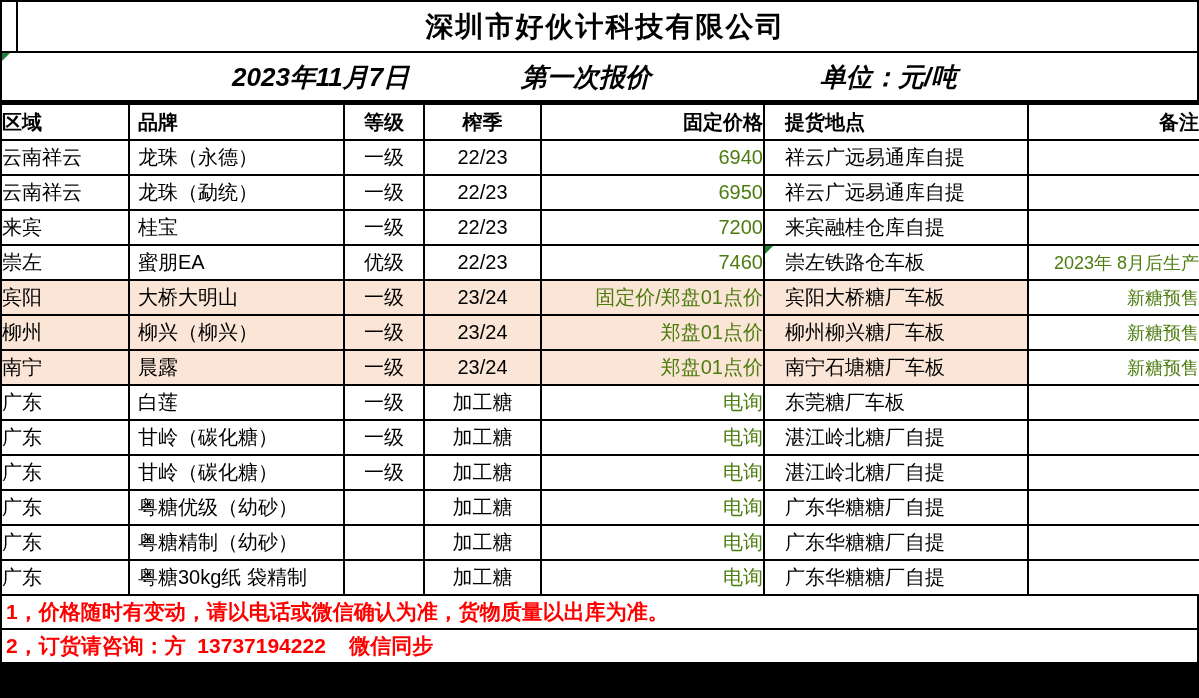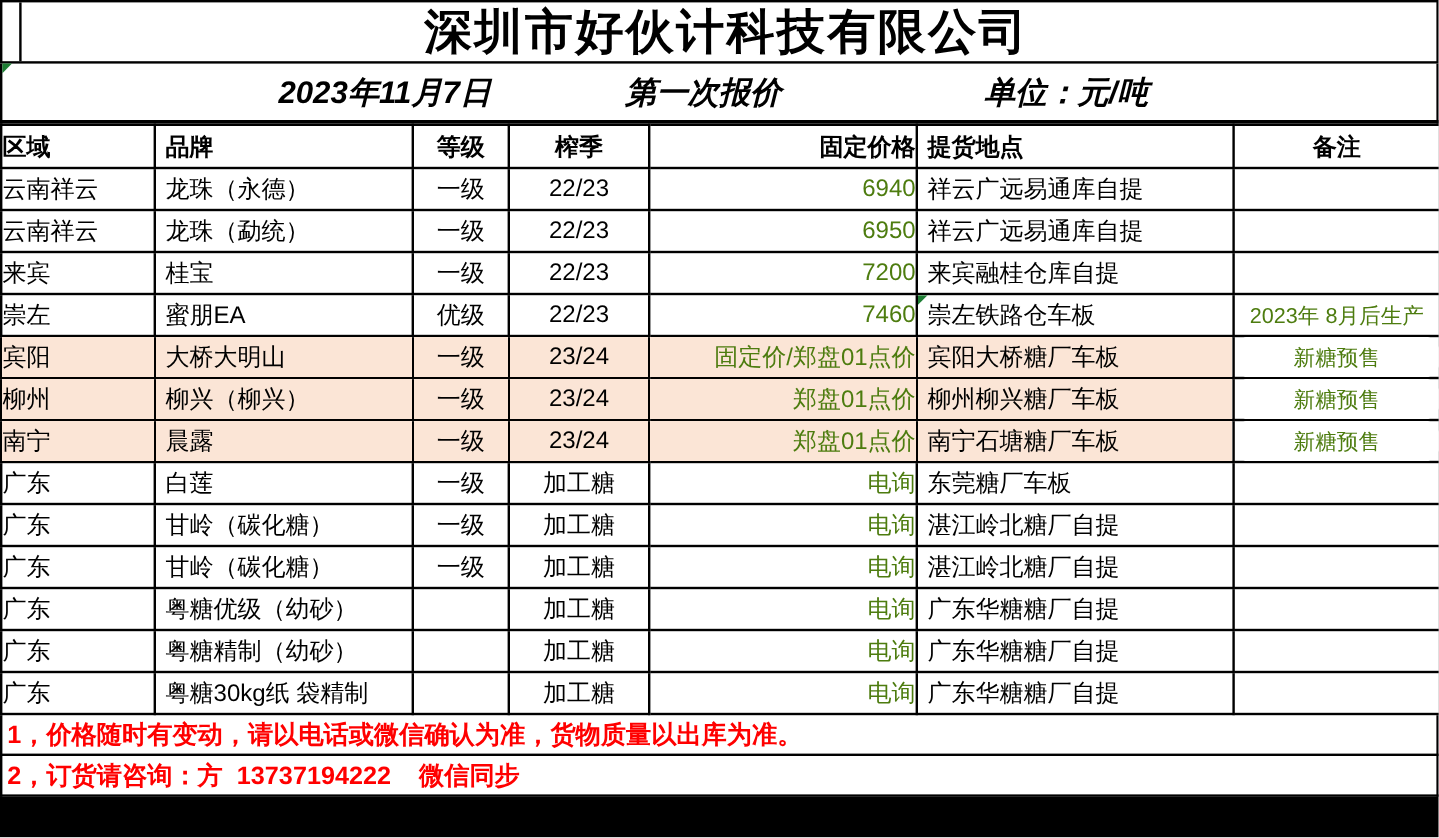--- a/index.html
+++ b/index.html
@@ -14,21 +14,21 @@
   
   .title-row{
     height:53px; flex:0 0 53px; position:relative;
     border:2px solid #000;
     display:flex; align-items:center; justify-content:center;
   }
   .title-stub{
     position:absolute; left:14px; top:0; bottom:0; width:0;
     border-left:2px solid #000;
   }
-  .title-text{ font-size:40px; font-weight:bold; letter-spacing:2px;margin-left:12px; }
+  .title-text{ font-size:28px; font-weight:bold; letter-spacing:2px;margin-left:12px; }
 
   
   .subtitle-row{
     height:50px; flex:0 0 50px; position:relative;
     border-left:2px solid #000; border-right:2px solid #000;
     border-bottom:3px solid #000;
     font-style:italic;
   }
   .subtitle-row .sub{
     position:absolute; top:50%; transform:translateY(-50%);
@@ -53,22 +53,22 @@
     vertical-align:middle;
   }
   .price-table th{ height:36px; font-size:20px; font-weight:bold; }
   .price-table td{ height:35px; font-size:20px; font-weight:normal; position:relative; }
 
   .c-region { text-align:left; }
   .c-brand  { text-align:left; padding-left:8px; }
   .c-grade  { text-align:center; }
   .c-season { text-align:center; }
   .c-price  { text-align:right; }
-  .c-location{ text-align:left; padding-left:8px; }
-  .c-remark { text-align:center; }
+  .c-location{ text-align:left; padding-left:20px; }
+  .c-remark { text-align:right; }
   td.c-remark{ font-size:18px; }
 
   .red{ color:#4d7c0f; }
 
   tr.hl td{ background:#FBE5D6; }
   tr.hl td.c-remark{ background:#FFFFFF;border-radius:15px; }
 
   td .corner-flag{ display:none; }
   tr.flag td.c-location .corner-flag{ display:block; }
 

